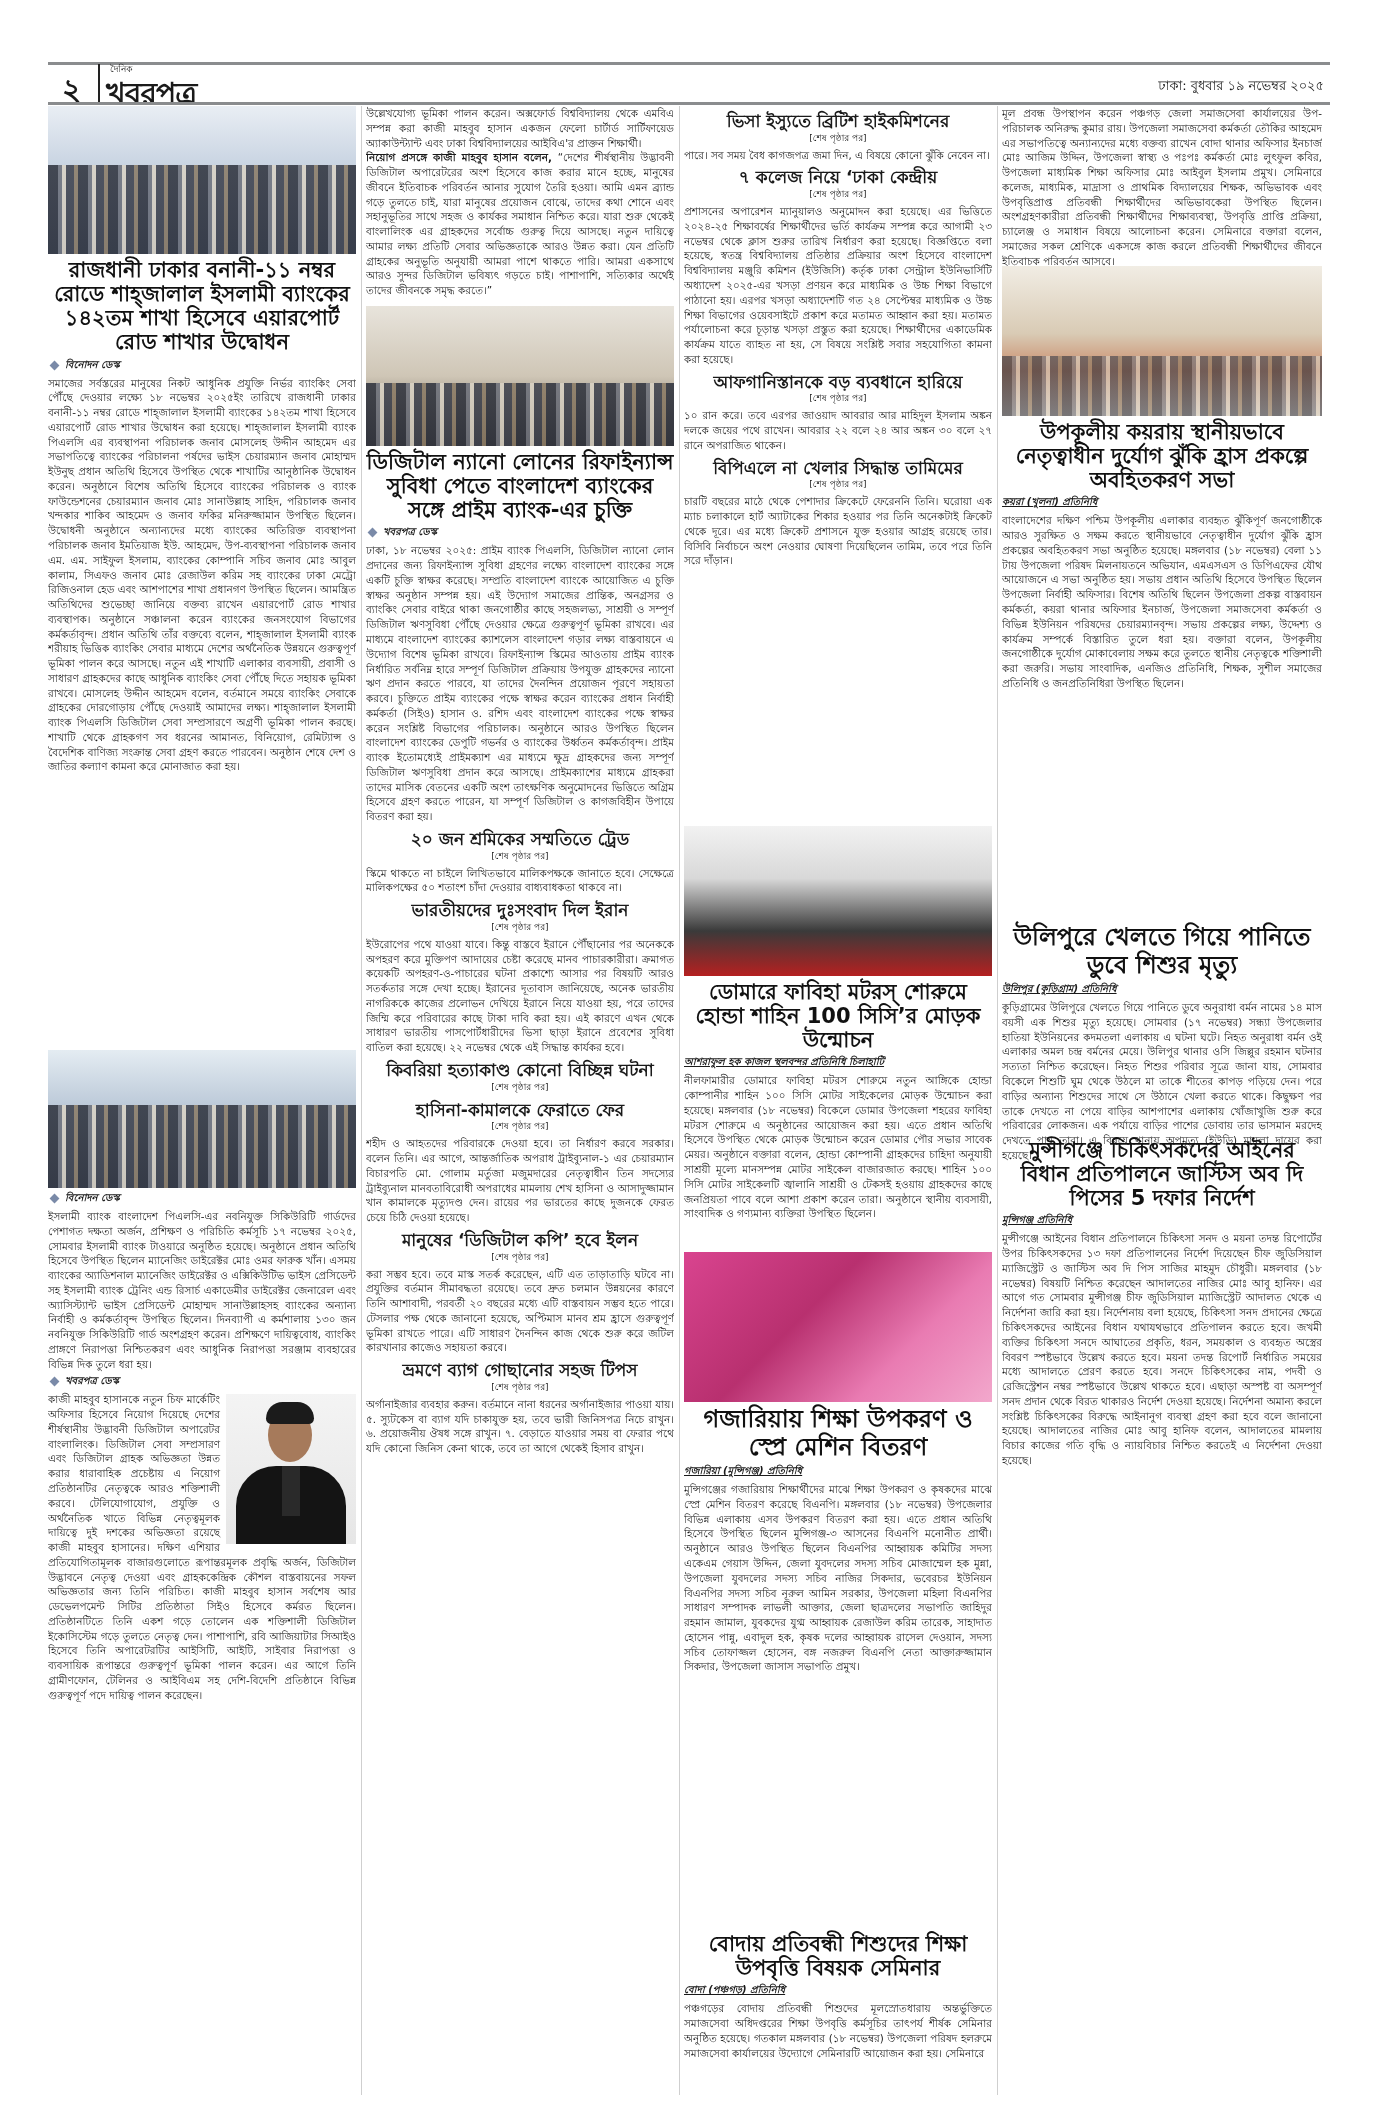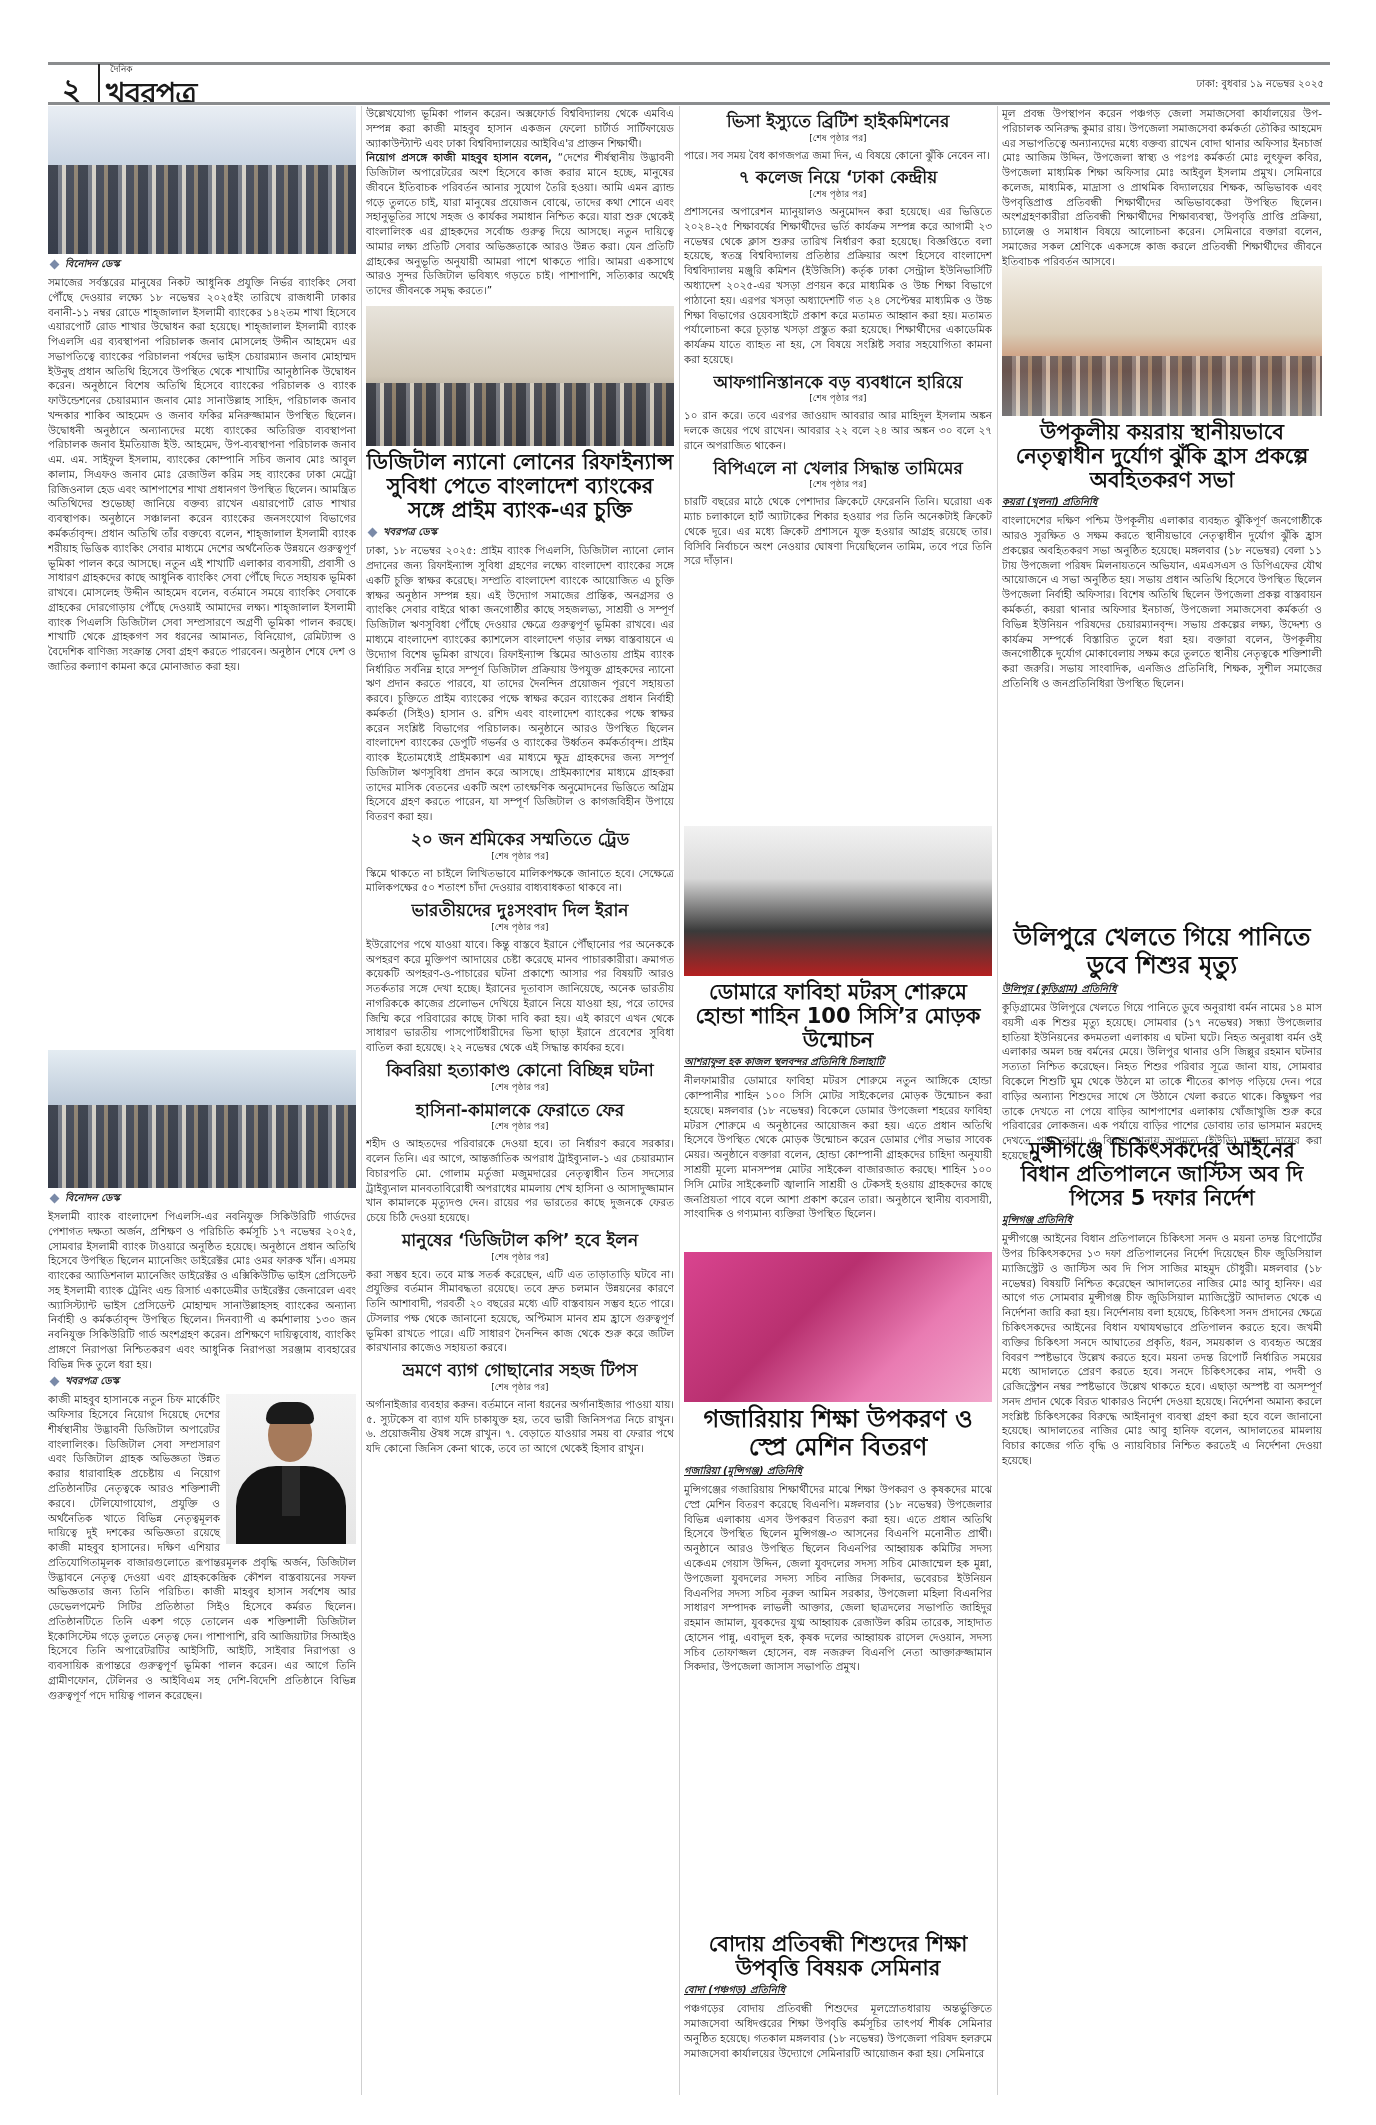--- a/index.html
+++ b/index.html
@@ -5,21 +5,21 @@
   html, body { margin: 0; padding: 0; background: #ffffff; }
   body { width: 1376px; height: 2125px; position: relative; overflow: hidden;
          font-family: "DejaVu Sans", sans-serif; color: #1a1a1a; }
   .rule { position: absolute; left: 48px; right: 46px; height: 3px; background: #8a8c8e; }
   .masthead { position: absolute; left: 48px; top: 64px; right: 46px; height: 38px; }
   .page-no { position: absolute; left: 14px; top: 2px; font-size: 30px; font-weight: bold; }
   .vbar { position: absolute; left: 50px; top: 0; width: 2px; height: 38px; background: #222; }
   .logo-small { position: absolute; left: 62px; top: -2px; font-size: 9px; }
   .logo { position: absolute; left: 58px; top: 6px; font-size: 30px; font-weight: bold;
           font-family: "DejaVu Serif", serif; letter-spacing: -1px; }
-  .dateline { position: absolute; right: 6px; top: 12px; font-size: 10px; }
+  .dateline { position: absolute; right: 6px; top: 12px; font-size: 13px; }
 
   .col { position: absolute; top: 106px; bottom: 0; overflow: hidden; }
   .c1 { left: 48px; width: 308px; }
   .c2 { left: 366px; width: 308px; }
   .c3 { left: 684px; width: 308px; }
   .c4 { left: 1002px; width: 320px; }
   .colrule { position: absolute; top: 106px; width: 1px; bottom: 30px; background: #cfcfcf; }
 
   .photo { width: 100%; position: relative; overflow: hidden; }
   .photo .people { position: absolute; left: 0; right: 0; bottom: 0; height: 60%;
@@ -59,20 +59,21 @@
 <div class="colrule" style="left:361px;"></div>
 <div class="colrule" style="left:679px;"></div>
 <div class="colrule" style="left:997px;"></div>
 
 <div class="col c1">
   <article>
     <div class="photo" style="height:148px;">
       <div class="backdrop" style="background:linear-gradient(#e9eef4 0%, #c9d4e2 40%, #7d8fa8 100%);"></div>
       <div class="people"></div>
     </div>
+    <h2 class="headline hl-md">রাজধানী ঢাকার বনানী-১১ নম্বর রোডে শাহ্‌জালাল ইসলামী ব্যাংকের ১৪২তম শাখা হিসেবে এয়ারপোর্ট রোড শাখার উদ্বোধন</h2>
     <div class="byline">
         <i class="diamond"></i>
         <span>বিনোদন ডেস্ক</span>
       </div>
     <p class="body">সমাজের সর্বস্তরের মানুষের নিকট আধুনিক প্রযুক্তি নির্ভর ব্যাংকিং সেবা পৌঁছে দেওয়ার লক্ষ্যে ১৮ নভেম্বর ২০২৫ইং তারিখে রাজধানী ঢাকার বনানী-১১ নম্বর রোডে শাহ্‌জালাল ইসলামী ব্যাংকের ১৪২তম শাখা হিসেবে এয়ারপোর্ট রোড শাখার উদ্বোধন করা হয়েছে। শাহ্‌জালাল ইসলামী ব্যাংক পিএলসি এর ব্যবস্থাপনা পরিচালক জনাব মোসলেহ উদ্দীন আহমেদ এর সভাপতিত্বে ব্যাংকের পরিচালনা পর্ষদের ভাইস চেয়ারম্যান জনাব মোহাম্মদ ইউনুছ প্রধান অতিথি হিসেবে উপস্থিত থেকে শাখাটির আনুষ্ঠানিক উদ্বোধন করেন। অনুষ্ঠানে বিশেষ অতিথি হিসেবে ব্যাংকের পরিচালক ও ব্যাংক ফাউন্ডেশনের চেয়ারম্যান জনাব মোঃ সানাউল্লাহ সাহিদ, পরিচালক জনাব খন্দকার শাকিব আহমেদ ও জনাব ফকির মনিরুজ্জামান উপস্থিত ছিলেন। উদ্বোধনী অনুষ্ঠানে অন্যান্যদের মধ্যে ব্যাংকের অতিরিক্ত ব্যবস্থাপনা পরিচালক জনাব ইমতিয়াজ ইউ. আহমেদ, উপ-ব্যবস্থাপনা পরিচালক জনাব এম. এম. সাইফুল ইসলাম, ব্যাংকের কোম্পানি সচিব জনাব মোঃ আবুল কালাম, সিএফও জনাব মোঃ রেজাউল করিম সহ ব্যাংকের ঢাকা মেট্রো রিজিওনাল হেড এবং আশপাশের শাখা প্রধানগণ উপস্থিত ছিলেন। আমন্ত্রিত অতিথিদের শুভেচ্ছা জানিয়ে বক্তব্য রাখেন এয়ারপোর্ট রোড শাখার ব্যবস্থাপক। অনুষ্ঠানে সঞ্চালনা করেন ব্যাংকের জনসংযোগ বিভাগের কর্মকর্তাবৃন্দ। প্রধান অতিথি তাঁর বক্তব্যে বলেন, শাহ্‌জালাল ইসলামী ব্যাংক শরীয়াহ ভিত্তিক ব্যাংকিং সেবার মাধ্যমে দেশের অর্থনৈতিক উন্নয়নে গুরুত্বপূর্ণ ভূমিকা পালন করে আসছে। নতুন এই শাখাটি এলাকার ব্যবসায়ী, প্রবাসী ও সাধারণ গ্রাহকদের কাছে আধুনিক ব্যাংকিং সেবা পৌঁছে দিতে সহায়ক ভূমিকা রাখবে। মোসলেহ উদ্দীন আহমেদ বলেন, বর্তমানে সময়ে ব্যাংকিং সেবাকে গ্রাহকের দোরগোড়ায় পৌঁছে দেওয়াই আমাদের লক্ষ্য। শাহ্‌জালাল ইসলামী ব্যাংক পিএলসি ডিজিটাল সেবা সম্প্রসারণে অগ্রণী ভূমিকা পালন করছে। শাখাটি থেকে গ্রাহকগণ সব ধরনের আমানত, বিনিয়োগ, রেমিট্যান্স ও বৈদেশিক বাণিজ্য সংক্রান্ত সেবা গ্রহণ করতে পারবেন। অনুষ্ঠান শেষে দেশ ও জাতির কল্যাণ কামনা করে মোনাজাত করা হয়।</p>
   </article>
 
   <article style="position:absolute; top:944px; left:0; right:0;">
     <div class="photo" style="height:138px;">
       <div class="backdrop" style="background:linear-gradient(#e4ecf2 0%, #b8c6d6 45%, #6d7c90 100%);"></div>

